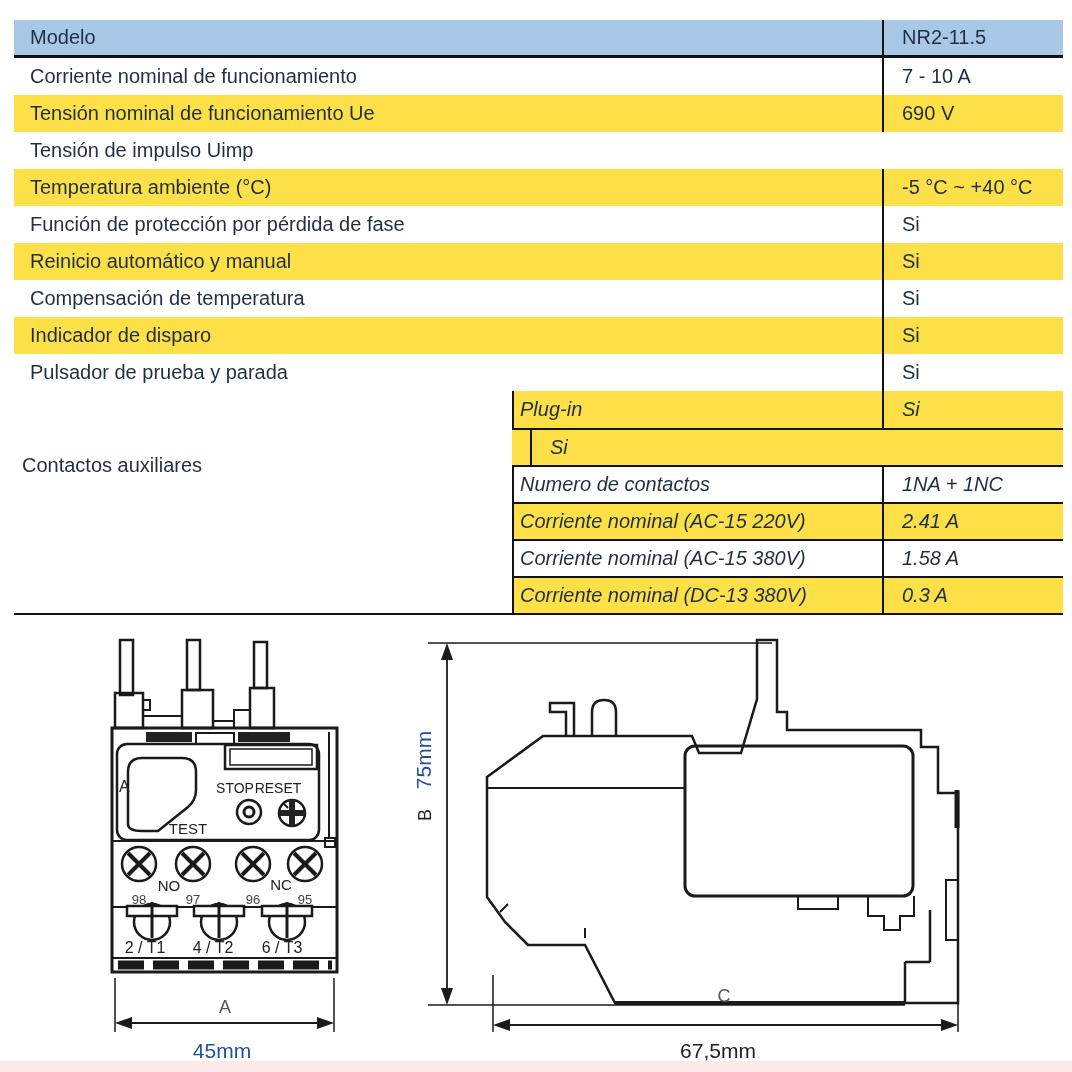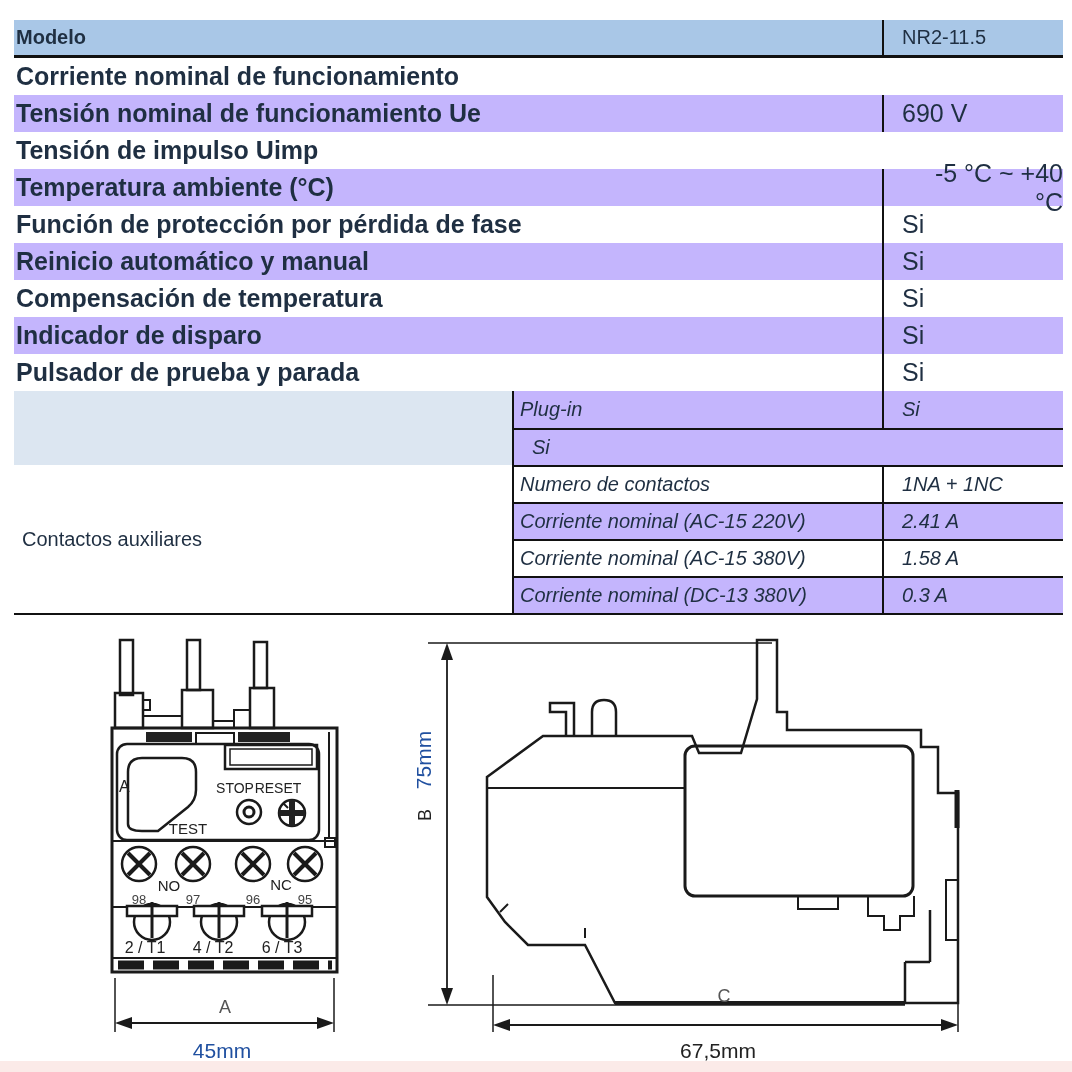--- a/index.html
+++ b/index.html
@@ -1,28 +1,28 @@
 <!DOCTYPE html>
 <html><head>
 <meta charset="utf-8">
 <style>
   html,body{margin:0;padding:0;width:1072px;height:1072px;background:#fff;overflow:hidden;
     font-family:"Liberation Sans",sans-serif;color:#1f2f42;}
   .page{position:relative;width:1072px;height:1072px;}
 
   
   .spec-table{position:absolute;left:14px;top:20px;width:1049px;border-bottom:2px solid #111;}
-  .trow{display:flex;height:37px;box-sizing:border-box;align-items:stretch;font-size:25px;}
+  .trow{display:flex;height:37px;box-sizing:border-box;align-items:stretch;font-size:20px;}
   .thead{height:38px;background:#a9c7e7;border-bottom:3px solid #111;font-size:20px;}
-  .alt{background:#c4b5fd;text-align:right;}
-  .c-label{flex:1;display:flex;align-items:center;padding-left:2px;font-weight:bold;}
+  .alt{background:#fde047;text-align:right;}
+  .c-label{flex:1;display:flex;align-items:center;padding-left:16px;}
   .c-value{width:181px;box-sizing:border-box;border-left:2px solid #111;
-    display:flex;align-items:center;padding-left:18px;}
+    display:flex;align-items:center;padding-left:18px;margin-left:18px;}
   .tgroup{display:flex;height:222px;}
-  .g-left{width:498px;display:flex;flex-direction:column;}
+  .g-left{width:498px;display:flex;flex-direction:row;}
   .g-blue{height:74px;background:#dce6f1;}
   .g-label{height:148px;display:flex;align-items:center;padding-left:8px;font-size:20px;}
   .g-rows{flex:1;display:flex;flex-direction:column;font-style:italic;}
   .sub-row{display:flex;height:37px;box-sizing:border-box;font-size:20px;}
   .sub-row .c-mid{flex:1;display:flex;align-items:center;padding-left:6px;
     box-sizing:border-box;border-left:2px solid #111;}
   .bt{border-top:2px solid #111;}
 
   
   svg{position:absolute;left:0;top:615px;}
@@ -38,20 +38,21 @@
 <div class="page">
 
   <div class="spec-table">
     <div class="trow thead">
       <div class="c-label">Modelo</div>
       <div class="c-value">NR2-11.5</div>
     </div>
 
     <div class="trow">
       <div class="c-label">Corriente nominal de funcionamiento</div>
+      <div class="c-value">7 - 10 A</div>
     </div>
     <div class="trow alt">
       <div class="c-label">Tensión nominal de funcionamiento Ue</div>
       <div class="c-value">690 V</div>
     </div>
     <div class="trow">
       <div class="c-label">Tensión de impulso Uimp</div>
     </div>
     <div class="trow alt">
       <div class="c-label">Temperatura ambiente (°C)</div>

